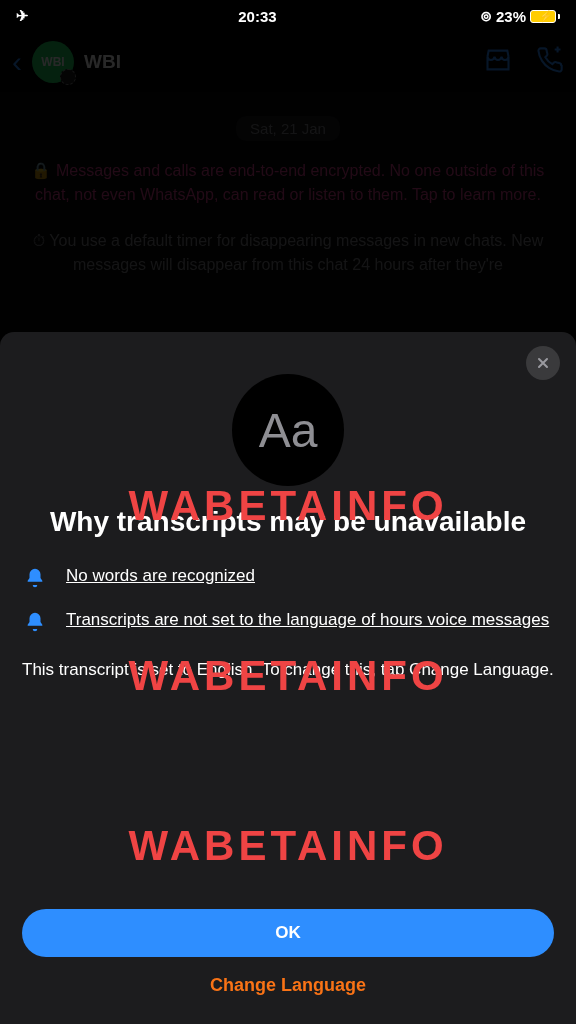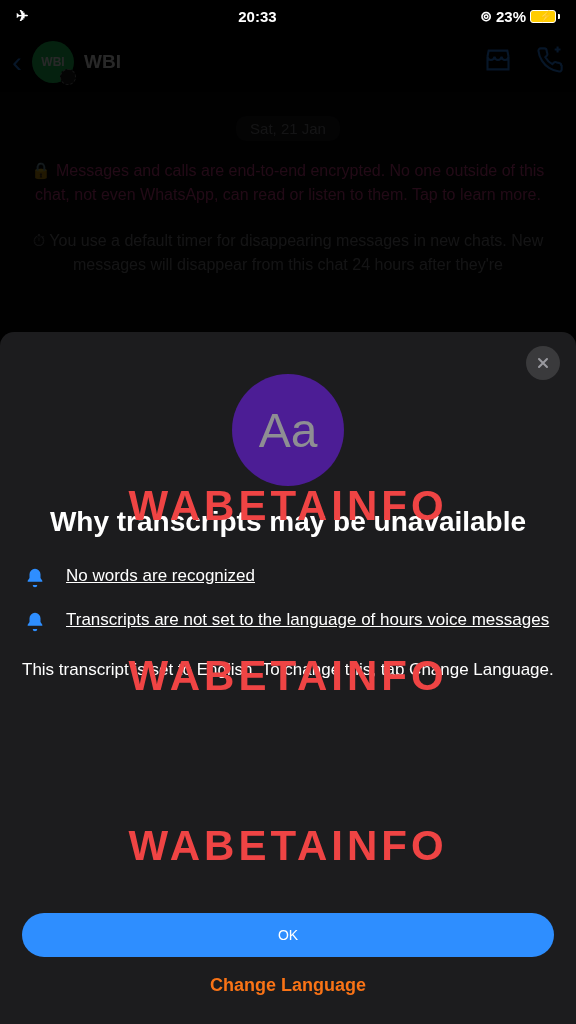--- a/index.html
+++ b/index.html
@@ -29,28 +29,28 @@
   .sys-msg { color: #ec4899; font-size: 16px; text-align: center; line-height: 1.5; margin-bottom: 22px; }
   .sys-msg2 { color: #8e8e93; font-size: 16px; text-align: center; line-height: 1.5; }
 
   
   .dim { position: absolute; inset: 0; background: rgba(0,0,0,0.55); z-index: 3; }
 
   
   .sheet { position: absolute; left: 0; right: 0; bottom: 0; top: 332px; background: #1c1c1e; border-radius: 14px 14px 0 0; z-index: 10; padding: 18px 22px 24px; display: flex; flex-direction: column; }
   .close-btn { position: absolute; top: 14px; right: 16px; width: 34px; height: 34px; border-radius: 50%; background: #3a3a3c; display: flex; align-items: center; justify-content: center; color: #9a9aa0; cursor: pointer; }
   .close-btn svg { width: 16px; height: 16px; }
-  .aa-circle { width: 112px; height: 112px; border-radius: 50%; background: #4c1d95; margin: 24px auto 18px; display: flex; align-items: center; justify-content: center; color: #8e8e93; font-size: 48px; font-weight: 500; }
+  .aa-circle { width: 112px; height: 112px; border-radius: 50%; background: #000000; margin: 24px auto 18px; display: flex; align-items: center; justify-content: center; color: #8e8e93; font-size: 48px; font-weight: 500; }
   .sheet-title { font-size: 28px; font-weight: 700; text-align: center; line-height: 1.25; margin-bottom: 26px; }
   .reason-row { display: flex; align-items: flex-start; gap: 18px; margin-bottom: 20px; }
   .reason-icon { color: #2e8eff; flex-shrink: 0; width: 26px; display:flex; justify-content:center; padding-top:2px;}
   .reason-icon svg { width: 22px; height: 22px; }
   .reason-text { font-size: 17px; color: #fff; line-height: 1.35; text-decoration: underline; }
   .note { font-size: 17px; color: #fff; line-height: 1.35; margin-top: 6px; margin-bottom: auto; }
-  .ok-btn { background: #2e8eff; color: #fff; font-size: 14px; font-weight: 400; text-align: center; padding: 14px; border-radius: 28px; margin-top: 20px; cursor: pointer; }
+  .ok-btn { background: #2e8eff; color: #fff; font-size: 17px; font-weight: 700; text-align: center; padding: 14px; border-radius: 28px; margin-top: 20px; cursor: pointer; }
   .change-lang { color: #f97316; font-size: 18px; font-weight: 600; text-align: center; padding: 18px 0 4px; cursor: pointer; }
 
   
   .wm { position:absolute; left:0; right:0; color:#ef4444; font-size:42px; font-weight:800; letter-spacing:4px; text-align:center; z-index:0; pointer-events:none; font-family: Arial, sans-serif;}
 </style>
 </head>
 <body>
 
 <div class="status-bar">
   <div class="status-left">

